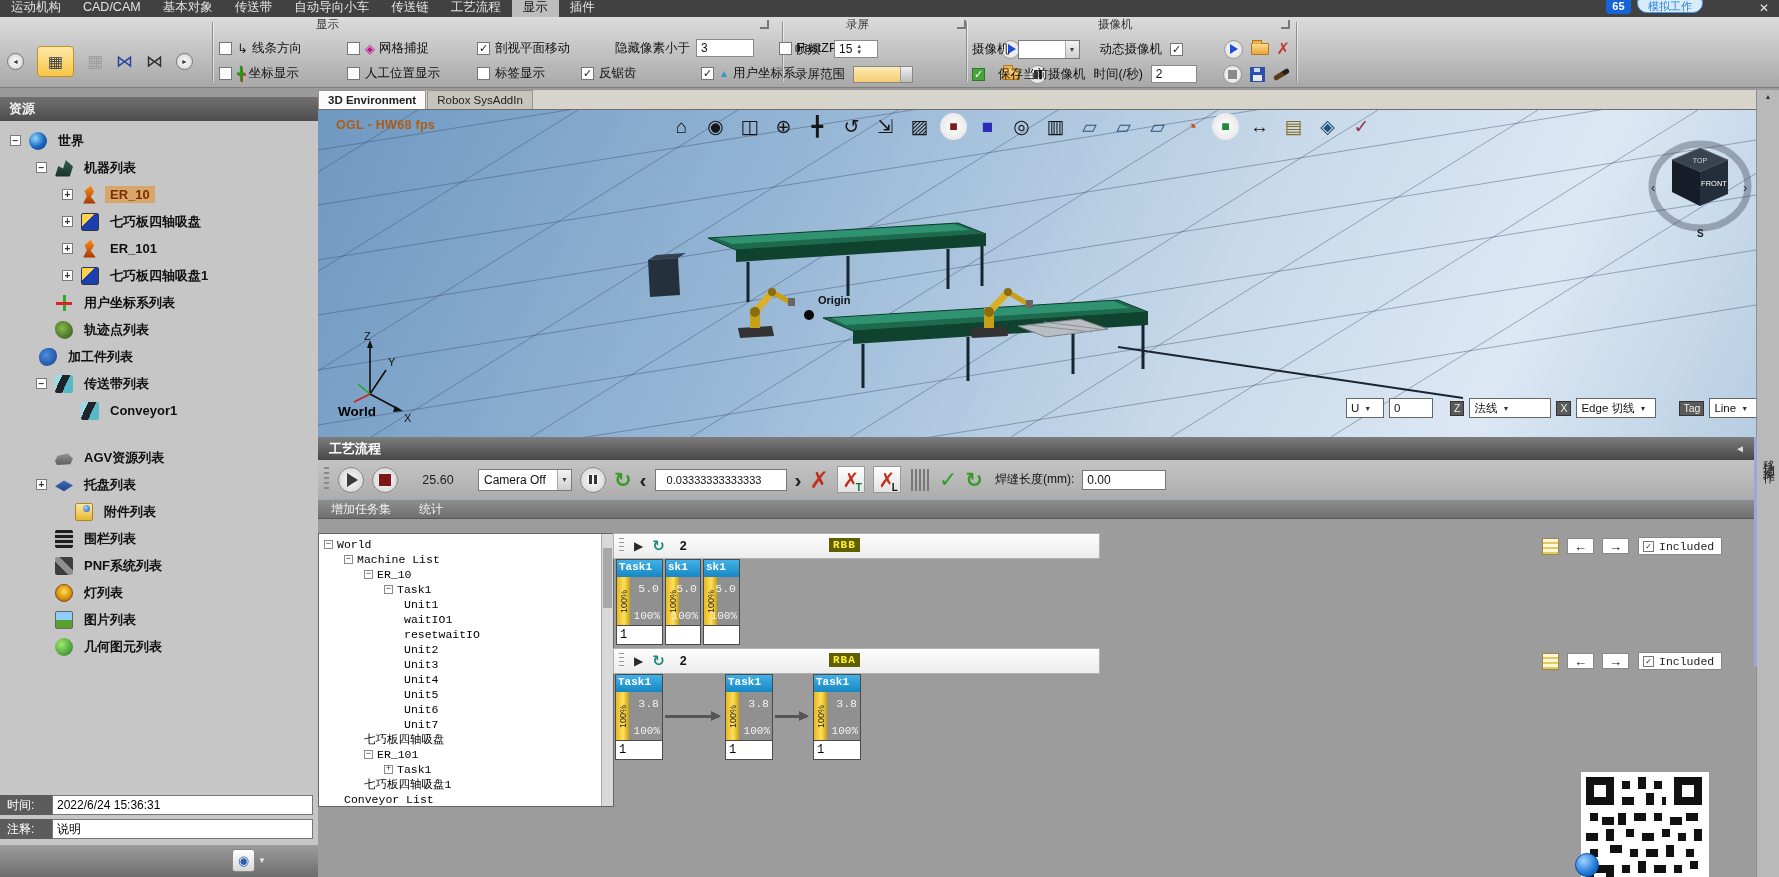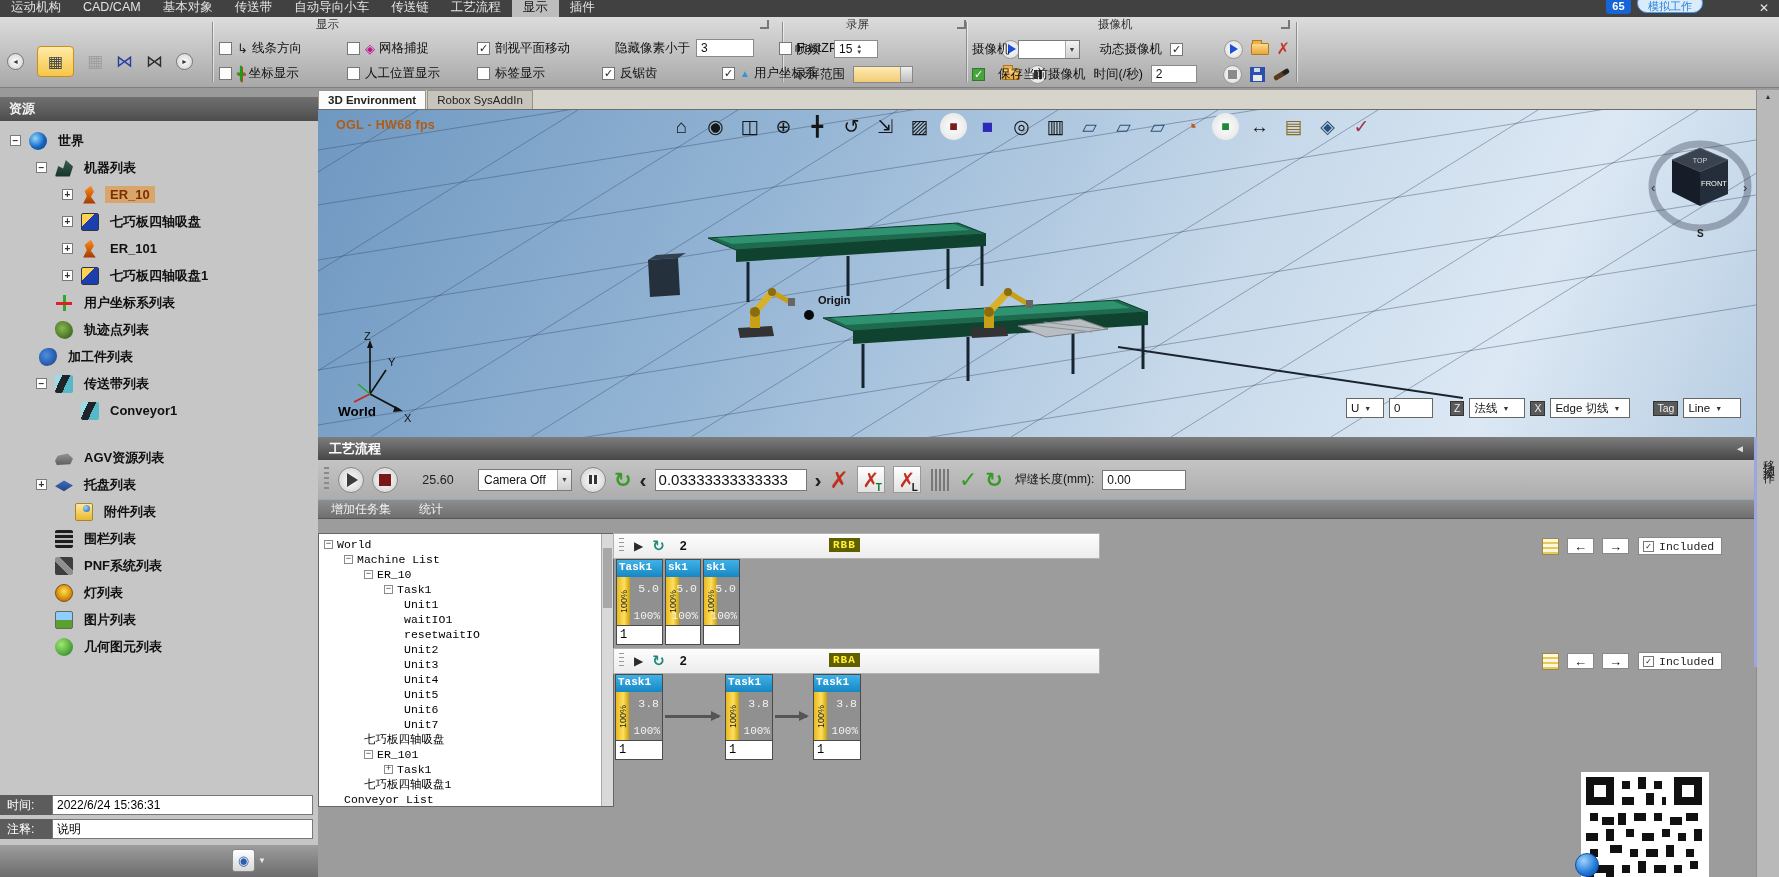--- a/index.html
+++ b/index.html
@@ -22,21 +22,21 @@
 .launcher{position:absolute;top:3px;width:9px;height:9px;border-right:2px solid #777;border-bottom:2px solid #777}
 #quick{position:absolute;left:7px;top:22px;height:44px;display:flex;align-items:center;gap:13px}
 .qcirc{width:17px;height:17px;border-radius:50%;border:1px solid #777;background:radial-gradient(#fdfdfd,#cfcfcf);color:#333;font-size:7px;text-align:center;line-height:16px}
 .qbtn{width:37px;height:31px;border-radius:4px;border:1px solid #c89018;background:linear-gradient(#ffeaa8,#f6c646);text-align:center;line-height:29px;font-size:16px;color:#44474f}
 .qico{font-size:17px;color:#9f9f9f}
 .qico.bowtie-blue{color:#2a3f9f}.qico.bowtie-dark{color:#2e2e2e}
 #disp-rows{position:absolute;left:219px;top:20px}
 .rrow{display:flex;align-items:center;height:22px;margin-bottom:3px}
 .ritem{display:flex;align-items:center;flex:none}
 .rrow.r1 .ritem:nth-child(1){width:128px}.rrow.r1 .ritem:nth-child(2){width:130px}.rrow.r1 .ritem:nth-child(3){width:138px}.rrow.r1 .ritem:nth-child(4){width:164px}
-.rrow.r2 .ritem:nth-child(1){width:128px}.rrow.r2 .ritem:nth-child(2){width:130px}.rrow.r2 .ritem:nth-child(3){width:125px}.rrow.r2 .ritem:nth-child(4){width:120px}
+.rrow.r2 .ritem:nth-child(1){width:128px}.rrow.r2 .ritem:nth-child(2){width:130px}.rrow.r2 .ritem:nth-child(3){width:104px}.rrow.r2 .ritem:nth-child(4){width:120px}
 .cb{width:13px;height:13px;border:1px solid #777;background:#fdfdfd;font-size:11px;line-height:11px;text-align:center;color:#1c1c1c;margin-right:5px;flex:none}
 .cb.green{background:#49a33c;border-color:#2c7a2c;color:#fff}
 .ric{font-size:13px;margin-right:4px;line-height:13px}
 .ric.line-direction-icon{color:#222}.ric.grid-snap-icon{color:#c0148c}.ric.coord-axis-icon{color:#18a010;text-shadow:1px 1px 0 #c33}.ric.user-frame-icon{color:#2a9ad6;font-size:10px}
 .rlb{font-size:12.5px;white-space:nowrap}
 .rinput{display:inline-flex;align-items:center;min-width:58px;height:18px;border:1px solid #8a8a8a;background:#fff;padding:0 4px;font-size:12px;margin-left:6px}
 #grp-record{position:absolute;left:795px;top:20px;width:252px}
 #grp-camera{position:absolute;left:972px;top:20px;width:318px}
 .g-row{display:flex;align-items:center;gap:8px;height:24px;margin-bottom:1px}
 .circ-btn{width:19px;height:19px;border-radius:50%;background:radial-gradient(#fff,#dadada);border:1px solid #9a9a9a;display:flex;align-items:center;justify-content:center;flex:none}
@@ -116,21 +116,21 @@
 .p-title{height:23px;background:linear-gradient(#7d7d7d,#474747);color:#fff;font-weight:bold;font-size:13px;display:flex;align-items:center;padding:0 11px}
 .p-title .chev{margin-left:auto;color:#ddd;font-size:10px}
 .p-toolbar{height:40px;background:linear-gradient(#c4c4c4,#adadad);display:flex;align-items:center;gap:8px;padding:0 5px;border-bottom:1px solid #93a9c4}
 .grip{width:5px;align-self:stretch;background:repeating-linear-gradient(#8a8a8a 0 2px,transparent 2px 5px);margin:7px 1px}
 .pt-circ{width:26px;height:26px;border-radius:50%;background:radial-gradient(#fcfcfc,#cecece);border:1px solid #8a8a8a;display:flex;align-items:center;justify-content:center;flex:none}
 .pt-circ .tri2{width:0;height:0;border-left:11px solid #3c3c3c;border-top:7px solid transparent;border-bottom:7px solid transparent;margin-left:3px}
 .pt-circ .sq{width:12px;height:12px;background:#7a1717}
 .pt-time{font-size:12.5px;color:#222;margin:0 12px;min-width:40px;text-align:center}
 .spin-green{color:#3a9a28;font-size:21px;font-weight:bold;line-height:21px}
 .ang{font-size:21px;color:#222;font-weight:bold;line-height:20px}
-.step-input{width:152px;height:22px;background:#fff;border:1px solid #777;font-size:15px;display:flex;align-items:center;padding:0 3px;overflow:hidden;white-space:nowrap}
+.step-input{width:132px;height:22px;background:#fff;border:1px solid #777;font-size:11px;display:flex;align-items:center;padding:0 11px;overflow:hidden;white-space:nowrap}
 .bigx{color:#c22f1e;font-size:23px;font-weight:bold;line-height:22px;font-family:"DejaVu Sans",sans-serif}
 .xbtn{width:28px;height:27px;border:1px solid #999;background:linear-gradient(#fff,#e2e2e2);position:relative;display:flex;align-items:center;justify-content:center;flex:none}
 .xbtn .bigx{font-size:20px}
 .xbtn .sub{position:absolute;right:2px;bottom:-1px;font-size:10px;font-weight:bold}
 .sub.t{color:#0a7a3a}.sub.l{color:#111}
 .vbars{display:flex;gap:2px;margin:0 2px}
 .vbars i{width:2px;height:22px;background:#787878}
 .chk-green{color:#2f9e22;font-size:22px;font-weight:bold;line-height:22px}
 .weld-lb{font-size:12px;margin-left:4px;white-space:nowrap}
 .weld-in{width:84px;height:20px;background:#fff;border:1px solid #777;font-size:12px;display:flex;align-items:center;padding:0 4px}
@@ -568,21 +568,21 @@
       </div>
     <div id="vp-ctrl">
       <span class="vc-combo" style="width:38px">
           <span>U</span>
           <span class="ar">▼</span>
         </span>
       <span class="vc-input" style="width:44px">
           <span>0</span>
         </span>
       <span class="vc-badge" style="margin-left:12px">Z</span>
-      <span class="vc-combo" style="width:56px">
+      <span class="vc-combo" style="width:82px">
           <span>法线</span>
           <span class="ar">▼</span>
         </span>
       <span class="vc-badge">X</span>
       <span class="vc-combo" style="width:80px">
           <span>Edge 切线</span>
           <span class="ar">▼</span>
         </span>
       <span class="vc-badge" style="margin-left:18px">Tag</span>
       <span class="vc-combo" style="width:58px">

